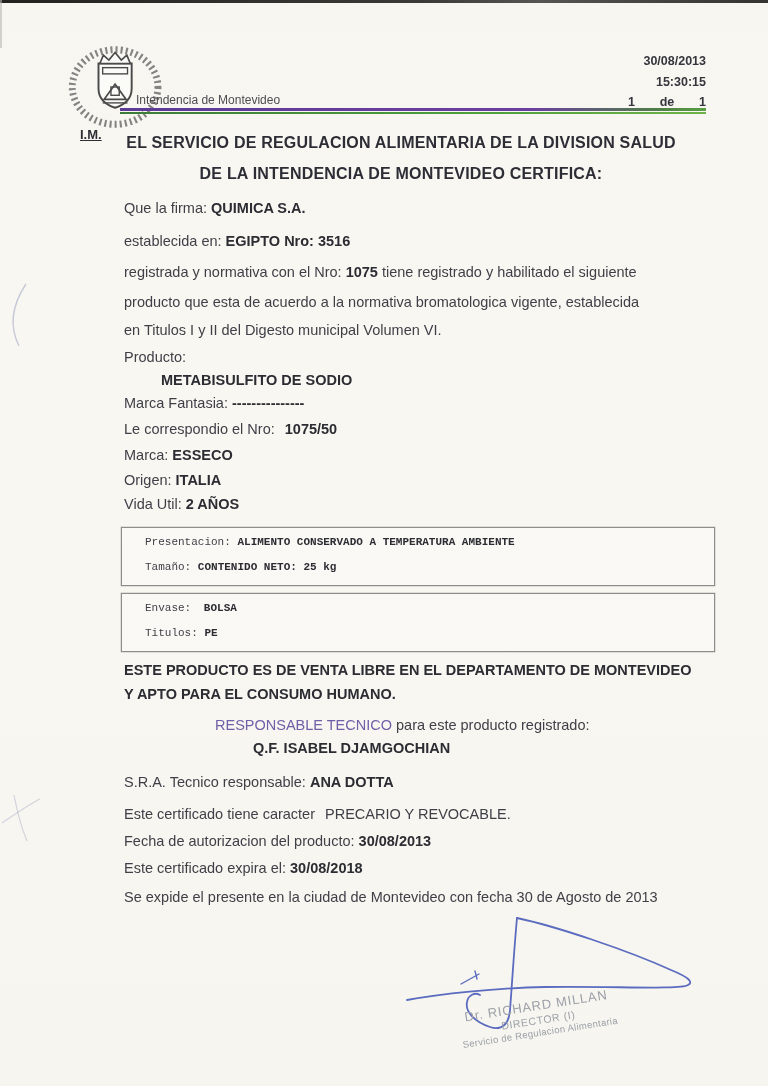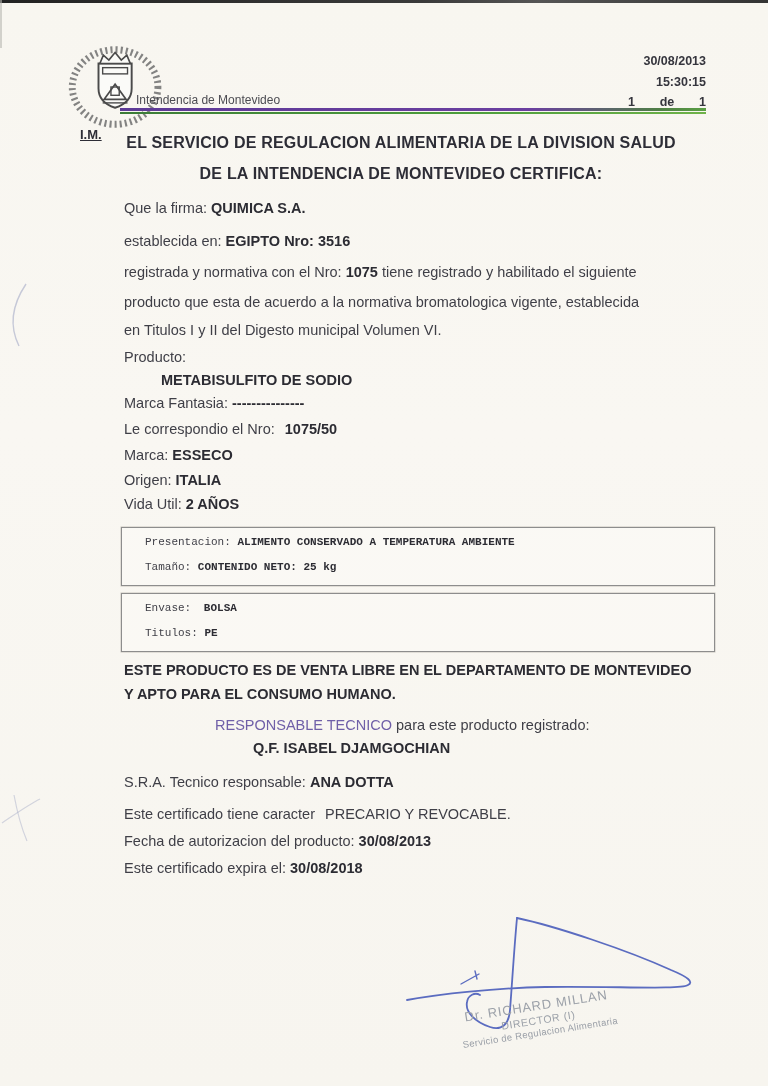--- a/index.html
+++ b/index.html
@@ -171,20 +171,21 @@
     <span class="gap">PRECARIO Y REVOCABLE.</span>
   </div>
   <div class="ln" style="top:833px;">
     <span>Fecha de autorizacion del producto:</span>
     <span class="b">30/08/2013</span>
   </div>
   <div class="ln" style="top:860px;">
     <span>Este certificado expira el:</span>
     <span class="b">30/08/2018</span>
   </div>
+  <div class="ln" style="top:889px;">Se expide el presente en la ciudad de Montevideo con fecha 30 de Agosto de 2013</div>
 
   <svg class="sig" viewBox="0 0 320 140">
     <path d="M122 8 C160 16, 232 40, 276 60 C293 67, 299 72, 293 75 C285 80, 220 76, 150 77 C100 78, 45 84, 12 90" fill="none" stroke="#5b6cc0" stroke-width="1.8" stroke-linecap="round"></path>
     <path d="M122 8 C119 40, 117 75, 115 100 C114 114, 107 121, 95 117 C80 112, 70 102, 72 92 C73 85, 80 82, 85 85" fill="none" stroke="#5b6cc0" stroke-width="1.8" stroke-linecap="round"></path>
     <path d="M66 74 L84 64 M80 61 L82 69" fill="none" stroke="#5b6cc0" stroke-width="1.4" stroke-linecap="round"></path>
   </svg>
 
   <div class="stamp">
     <div class="s1">Dr. RICHARD MILLAN</div>
     <div class="s2">DIRECTOR (I)</div>

